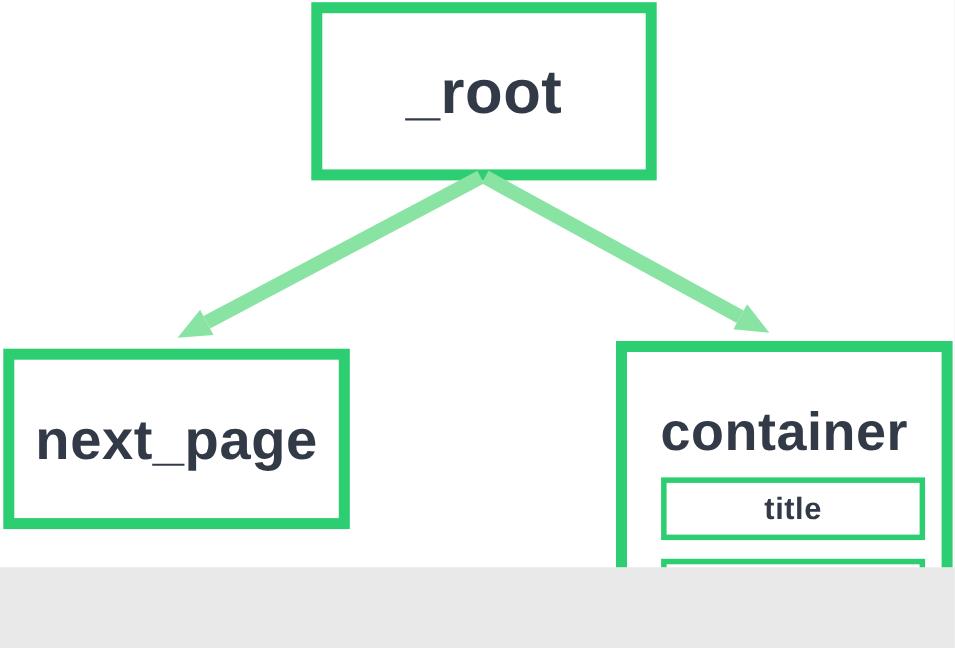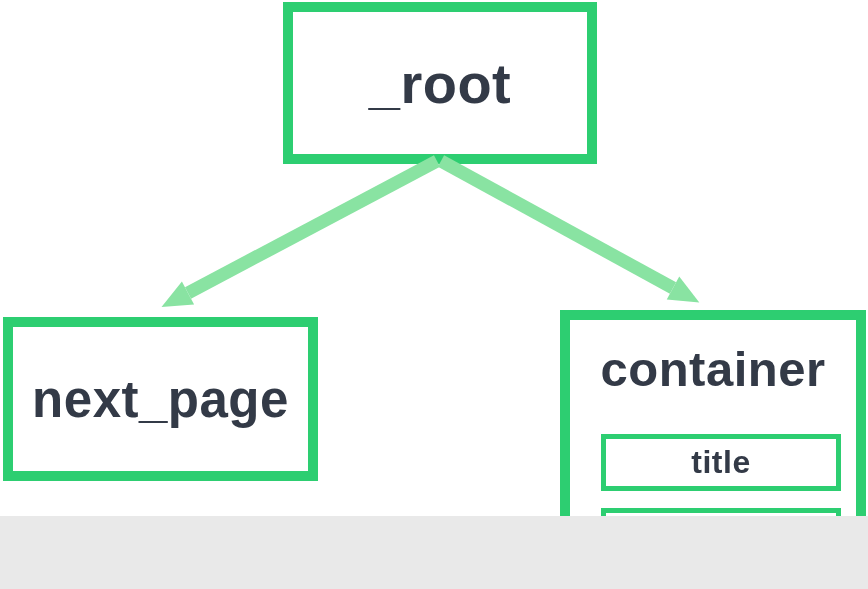--- a/index.html
+++ b/index.html
@@ -34,32 +34,32 @@
     letter-spacing: 0.5px;
     white-space: nowrap;
   }
   #node-root   { left: 283px; top: 2px;   width: 314px; height: 162px; }
   #node-root .node-label { font-size: 56px; }
   #node-next-page { left: 3px; top: 317px; width: 315px; height: 164px; }
   #node-next-page .node-label { font-size: 51px; }
   #node-container { left: 560px; top: 310px; width: 306px; height: 276px; }
   #container-title-area {
     position: absolute;
-    left: 560px; top: 313px; width: 306px; height: 112px;
+    left: 560px; top: 337px; width: 306px; height: 112px;
     display: flex; align-items: center; justify-content: center;
   }
   #container-title-area .node-label { font-size: 49px; }
   .field {
     position: absolute;
     border: 5px solid var(--node-border);
     display: flex; align-items: center; justify-content: center;
   }
   #field-title  { left: 601px; top: 434px; width: 240px; height: 57px; }
   #field-number { left: 601px; top: 508px; width: 240px; height: 59px; }
-  .field .node-label { font-size: 32px; }
+  .field .node-label { font-size: 28px; }
   #edges-layer {
     position: absolute;
     left: 0; top: 0;
     z-index: 3;
     pointer-events: none;
   }
   #watermark {
     position: absolute;
     left: 650px; top: 528px;
     z-index: 4;

